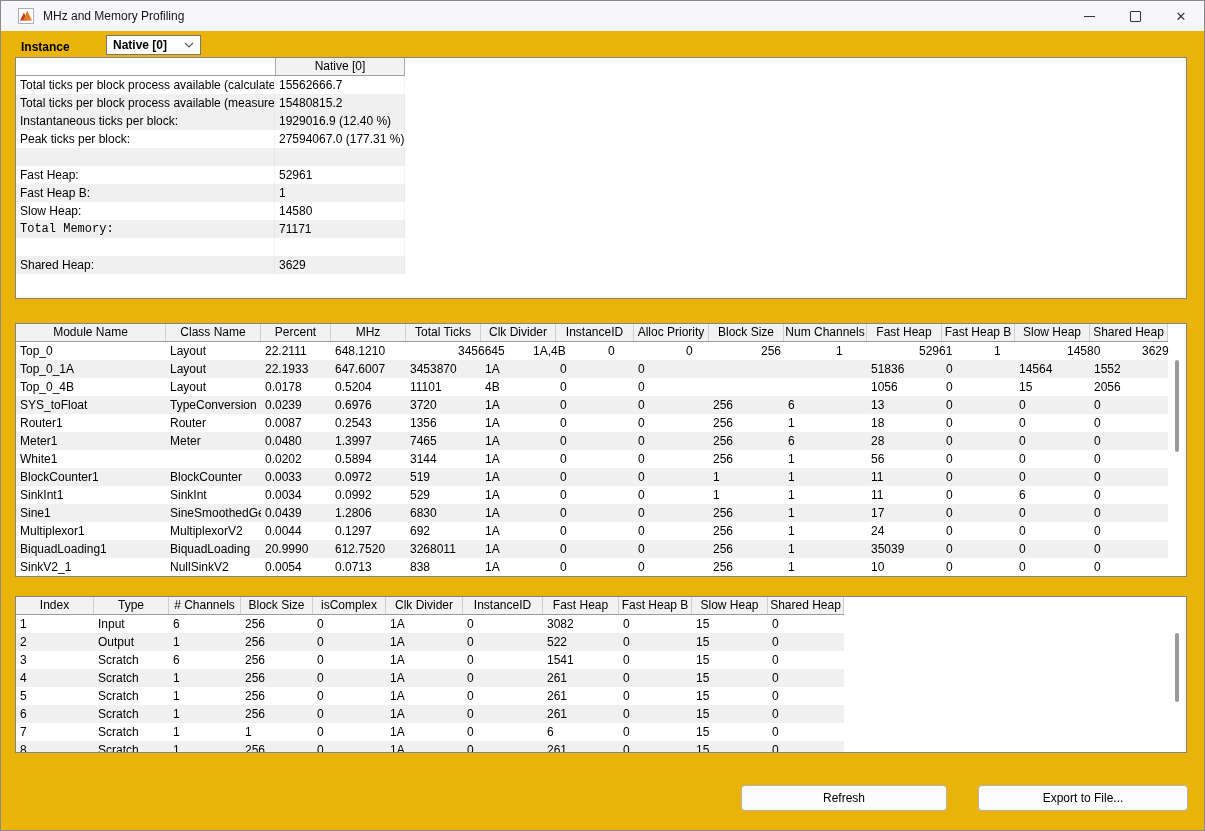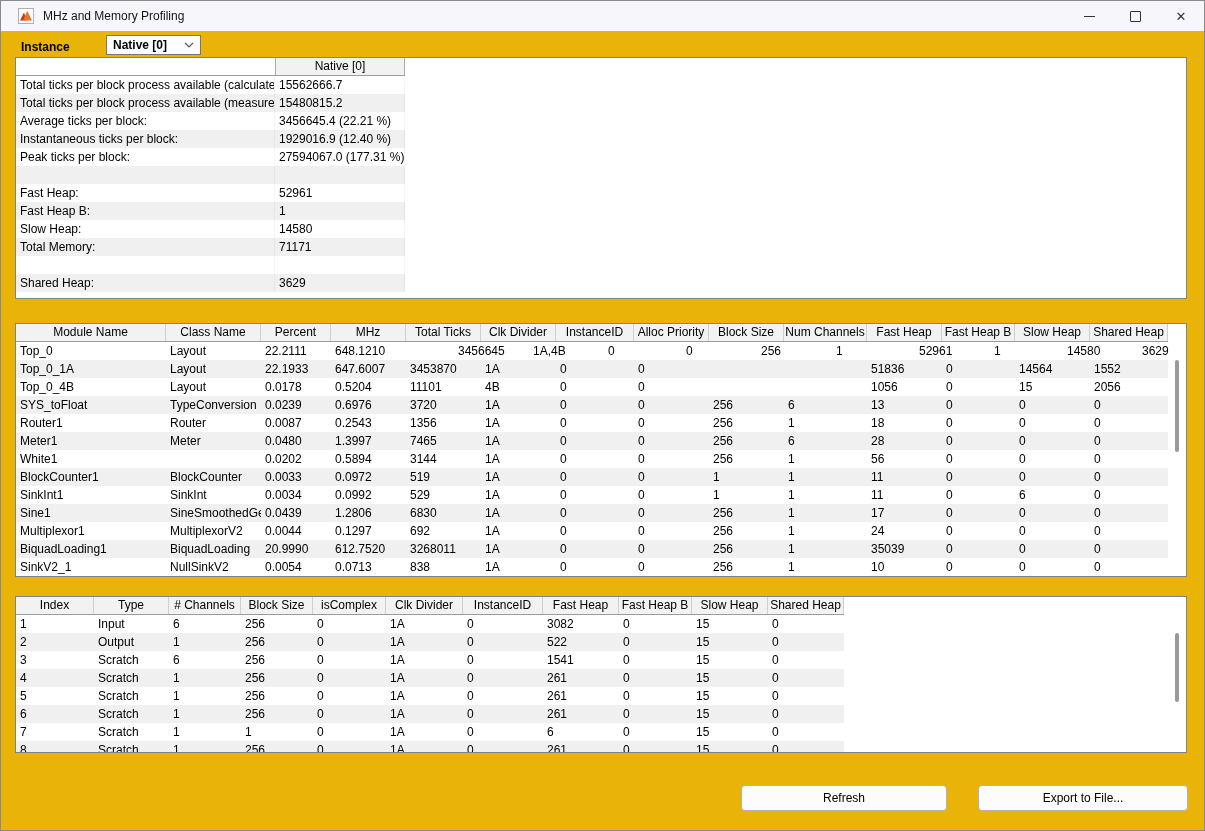--- a/index.html
+++ b/index.html
@@ -117,24 +117,20 @@
       <div class="sum-h2">Native [0]</div>
     </div>
   <div class="trow">
         <div class="td" style="width: 259px;">Total ticks per block process available (calculated):</div>
         <div class="td" style="width: 130px;">15562666.7</div>
       </div>
       <div class="trow stripe">
         <div class="td" style="width: 259px;">Total ticks per block process available (measured):</div>
         <div class="td" style="width: 130px;">15480815.2</div>
       </div>
-      <div class="trow">
-        <div class="td" style="width: 259px;">Average ticks per block:</div>
-        <div class="td" style="width: 130px;">3456645.4  (22.21 %)</div>
-      </div>
       <div class="trow stripe">
         <div class="td" style="width: 259px;">Instantaneous ticks per block:</div>
         <div class="td" style="width: 130px;">1929016.9  (12.40 %)</div>
       </div>
       <div class="trow">
         <div class="td" style="width: 259px;">Peak ticks per block:</div>
         <div class="td" style="width: 130px;">27594067.0  (177.31 %)</div>
       </div>
       <div class="trow stripe">
         <div class="td" style="width: 259px;"></div>
@@ -146,21 +142,21 @@
       </div>
       <div class="trow stripe">
         <div class="td" style="width: 259px;">Fast Heap B:</div>
         <div class="td" style="width: 130px;">1</div>
       </div>
       <div class="trow">
         <div class="td" style="width: 259px;">Slow Heap:</div>
         <div class="td" style="width: 130px;">14580</div>
       </div>
       <div class="trow stripe">
-        <div class="td" style="width: 259px;">Total Memory:</div>
+        <div class="td" style="width: 259px; font-family: Liberation Mono, monospace;">Total Memory:</div>
         <div class="td" style="width: 130px;">71171</div>
       </div>
       <div class="trow">
         <div class="td" style="width: 259px;"></div>
         <div class="td" style="width: 130px;"></div>
       </div>
       <div class="trow stripe">
         <div class="td" style="width: 259px;">Shared Heap:</div>
         <div class="td" style="width: 130px;">3629</div>
       </div>

